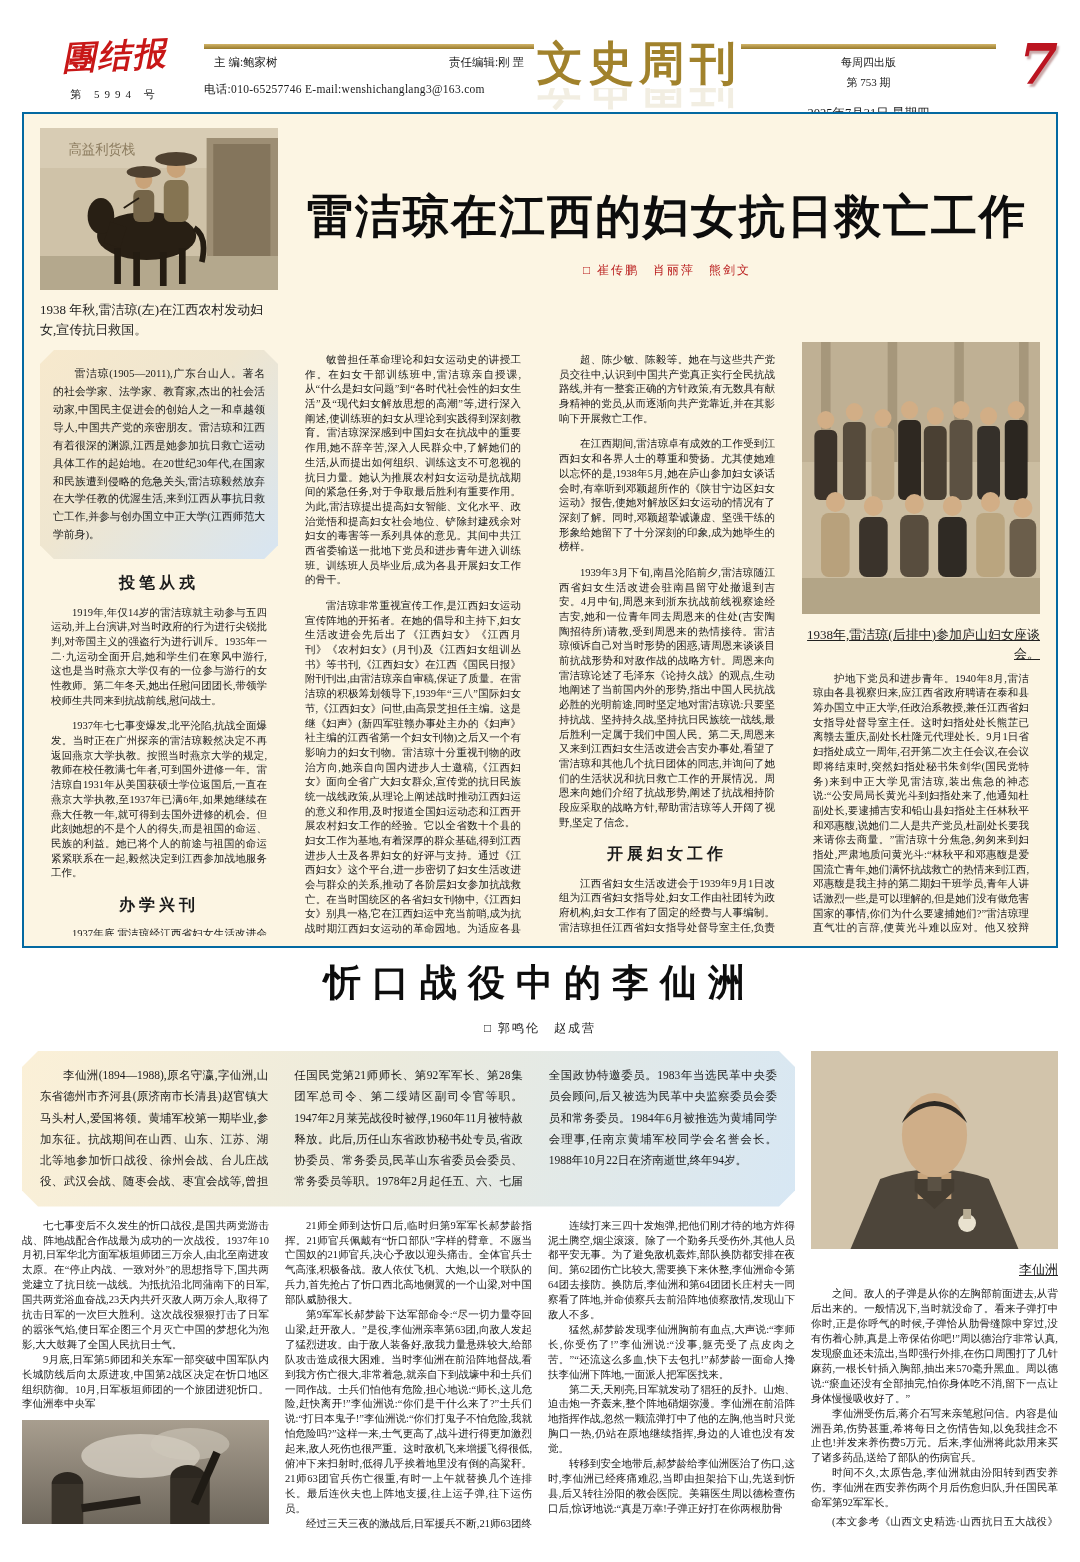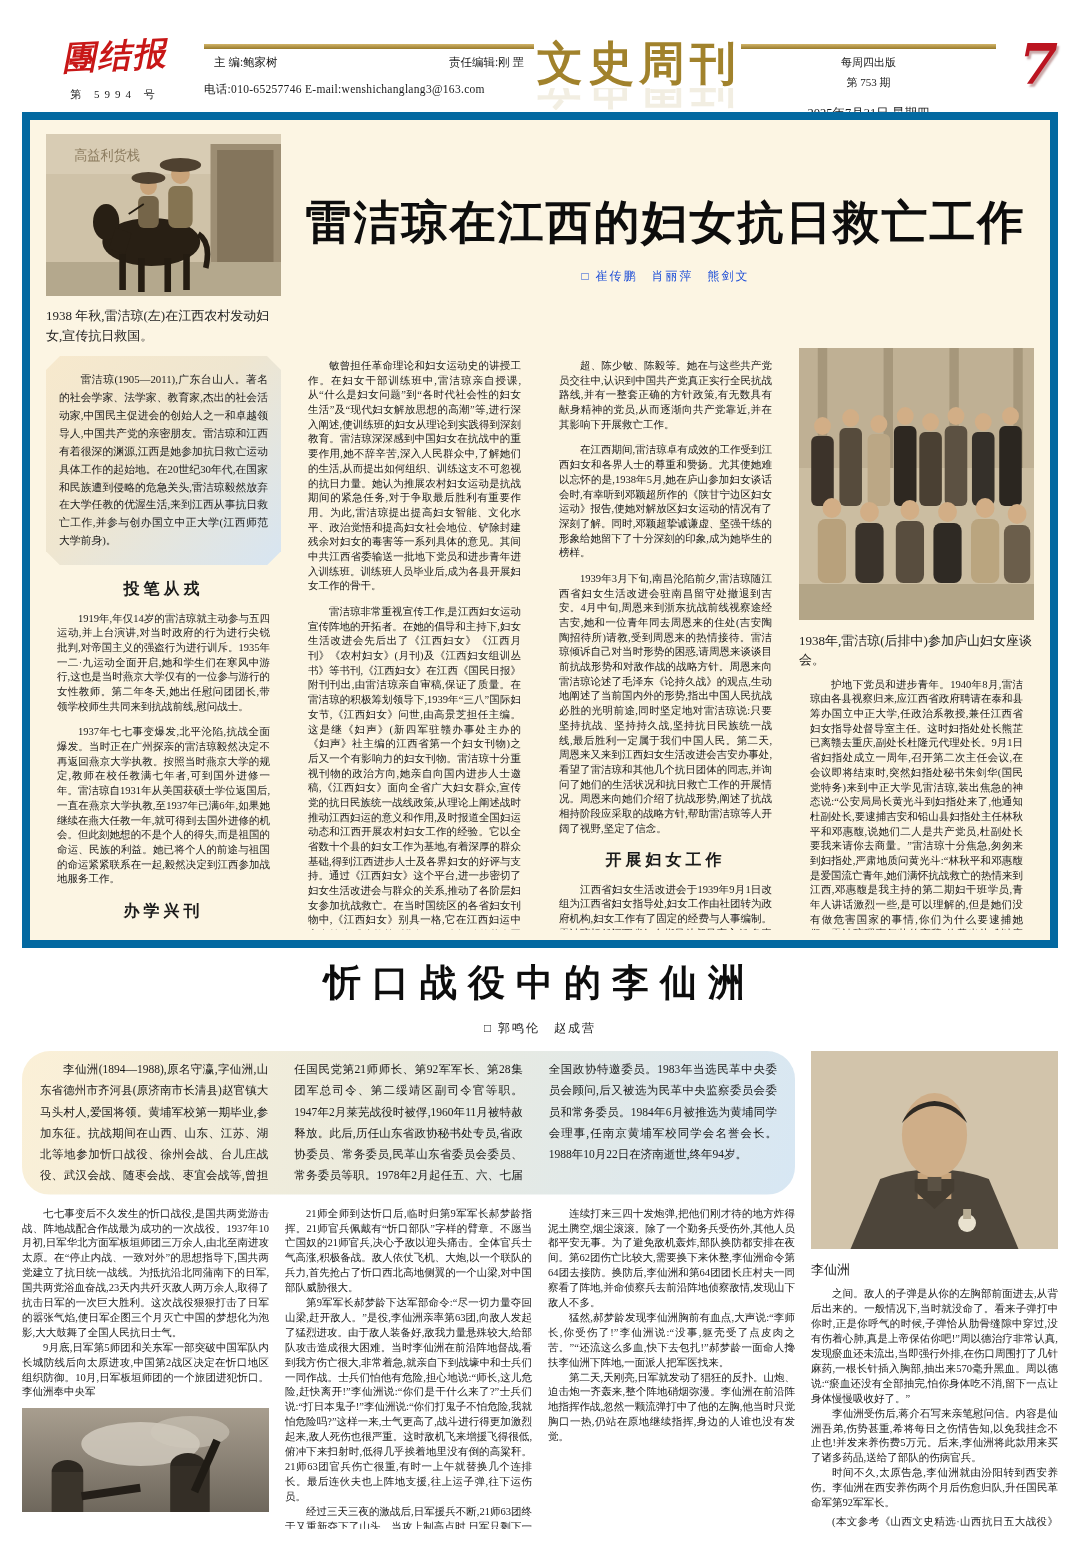--- a/index.html
+++ b/index.html
@@ -20,52 +20,52 @@
                font-family:"Liberation Sans","DejaVu Sans",sans-serif;line-height:1;}
   .paper-title.reflection{transform:scaleY(-1);opacity:.13;height:22px;overflow:hidden;margin-top:2px;}
   .pub-block{width:255px;padding-top:10px;}
   .pub-row{display:flex;align-items:center;gap:12px;padding-top:4px;flex-direction:column;}
   .pub-left{font-size:11px;text-align:center;line-height:1.8;white-space:nowrap;}
   .pub-date{font-size:12.5px;white-space:nowrap;}
   .pagenum{flex:0 0 62px;text-align:right;font-size:56px;line-height:1;font-weight:bold;font-style:italic;
            color:#bb1420;font-family:"DejaVu Serif",serif;text-shadow:2px 3px 2px rgba(100,0,0,.35);padding-top:2px;}
   
   .a1{position:absolute;top:112px;left:22px;width:1036px;height:836px;box-sizing:border-box;
-      background:#fcf5e3;border:8px solid #0369a1;padding:14px 16px 10px 16px;}
+      background:#fcf5e3;border:2px solid #0369a1;padding:14px 16px 10px 16px;}
   .a1-grid{display:grid;grid-template-columns:repeat(4,1fr);grid-template-rows:214px 1fr;
            column-gap:16px;height:100%;}
   .a1-photo-cell{grid-column:1;grid-row:1;}
   .a1-head-cell{grid-column:2/5;grid-row:1;display:flex;flex-direction:column;justify-content:center;
                 align-items:center;text-align:center;}
   .a1-headline{font-size:46px;font-weight:bold;letter-spacing:2px;color:#0d0d0d;line-height:1.15;}
-  .byline{font-size:12px;margin-top:18px;color:#1d4ed8;letter-spacing:2px;}
+  .byline{font-size:12px;margin-top:18px;color:#b91c1c;letter-spacing:2px;}
   .photo{width:100%;box-shadow:0 0 0 1px rgba(0,0,0,.08) inset;}
   .caption{font-size:13px;line-height:1.5;margin-top:6px;color:#222;}
-  .caption.center{text-align:left;}
+  .caption.center{text-align:right;text-decoration:underline;}
   .a1col{font-size:10.5px;line-height:1.4;text-align:justify;overflow:hidden;}
   .a1col p{margin:11px;text-indent:2em;}
   .bio-box{margin-top:8px;background:linear-gradient(135deg,#f7e9cd 0%,#efe6d0 45%,#d7e5f2 100%);
            padding:15px 13px;font-size:10.8px;line-height:1.66;
            clip-path:polygon(14px 0,calc(100% - 14px) 0,100% 14px,100% calc(100% - 14px),
                      calc(100% - 14px) 100%,14px 100%,0 calc(100% - 14px),0 14px);}
   .bio-box p{margin:0;text-indent:2em;text-align:justify;}
   .subhead{font-family:"Liberation Sans","DejaVu Sans",sans-serif;font-weight:bold;font-size:16px;
            letter-spacing:4px;text-align:center;margin:13px 0 9px 0;text-indent:0;}
   
   .a2{position:absolute;top:952px;left:22px;width:1036px;height:610px;overflow:hidden;}
   .a2-headline{text-align:center;font-family:"Liberation Sans","DejaVu Sans",sans-serif;font-weight:bold;
                font-size:37px;letter-spacing:11px;color:#0d0d0d;margin-top:6px;}
   .a2-byline{text-align:center;font-size:12px;letter-spacing:2px;margin:12px 0 14px 0;}
   .a2-grid{display:grid;grid-template-columns:repeat(4,1fr);grid-template-rows:auto 1fr;
            column-gap:16px;height:478px;}
   .a2-intro{grid-column:1/4;grid-row:1;background:linear-gradient(110deg,#fbf0d7 0%,#ecebdd 45%,#d7e7f4 100%);
-            padding:8px 18px;margin-bottom:12px;column-count:3;column-gap:26px;
+            padding:14px 18px;margin-bottom:12px;column-count:3;column-gap:26px;
             font-size:11.5px;line-height:1.85;text-align:justify;
             clip-path:polygon(16px 0,calc(100% - 16px) 0,100% 16px,100% calc(100% - 16px),
-                      calc(100% - 16px) 100%,16px 100%,0 calc(100% - 16px),0 16px);border-radius:28px;}
+                      calc(100% - 16px) 100%,16px 100%,0 calc(100% - 16px),0 16px);}
   .a2-intro p{margin:0;text-indent:2em;}
   .a2col{font-size:10.5px;line-height:1.42;text-align:justify;overflow:hidden;}
   .a2col p{margin:0;text-indent:2em;}
   .a2-col4{grid-column:4;grid-row:1/3;font-size:10.5px;line-height:1.42;text-align:justify;overflow:hidden;}
   .a2-col4 p{margin:0;text-indent:2em;}
   .note p{margin-top:4px;color:#222;}
   .war-photo-wrap{margin-top:8px;}
 </style>
 </head>
 <body>
@@ -248,20 +248,21 @@
       <div class="a2col" style="grid-column:2;grid-row:2">
         <p>21师全师到达忻口后,临时归第9军军长郝梦龄指挥。21师官兵佩戴有“忻口部队”字样的臂章。不愿当亡国奴的21师官兵,决心予敌以迎头痛击。全体官兵士气高涨,积极备战。敌人依仗飞机、大炮,以一个联队的兵力,首先抢占了忻口西北高地侧翼的一个山梁,对中国部队威胁很大。</p>
         <p>第9军军长郝梦龄下达军部命令:“尽一切力量夺回山梁,赶开敌人。”是役,李仙洲亲率第63团,向敌人发起了猛烈进攻。由于敌人装备好,敌我力量悬殊较大,给部队攻击造成很大困难。当时李仙洲在前沿阵地督战,看到我方伤亡很大,非常着急,就亲自下到战壕中和士兵们一同作战。士兵们怕他有危险,担心地说:“师长,这儿危险,赶快离开!”李仙洲说:“你们是干什么来了?”士兵们说:“打日本鬼子!”李仙洲说:“你们打鬼子不怕危险,我就怕危险吗?”这样一来,士气更高了,战斗进行得更加激烈起来,敌人死伤也很严重。这时敌机飞来增援飞得很低,俯冲下来扫射时,低得几乎挨着地里没有倒的高粱秆。21师63团官兵伤亡很重,有时一上午就替换几个连排长。最后连伙夫也上阵地支援,往上运子弹,往下运伤员。</p>
         <p>经过三天三夜的激战后,日军援兵不断,21师63团终于又重新夺下了山头。当攻上制高点时,日军只剩下一名军官和一名士兵,那士兵见大势已去,就放下了武器,被那个军官打死了,然后军官自己也剖腹自杀。这次战斗夺回了一个极为重要的阵地。</p>
       </div>
 
       <div class="a2col" style="grid-column:3;grid-row:2">
         <p>连续打来三四十发炮弹,把他们刚才待的地方炸得泥土腾空,烟尘滚滚。除了一个勤务兵受伤外,其他人员都平安无事。为了避免敌机轰炸,部队换防都安排在夜间。第62团伤亡比较大,需要换下来休整,李仙洲命令第64团去接防。换防后,李仙洲和第64团团长庄村夫一同察看了阵地,并命侦察兵去前沿阵地侦察敌情,发现山下敌人不多。</p>
         <p>猛然,郝梦龄发现李仙洲胸前有血点,大声说:“李师长,你受伤了!”李仙洲说:“没事,躯壳受了点皮肉之苦。”“还流这么多血,快下去包扎!”郝梦龄一面命人搀扶李仙洲下阵地,一面派人把军医找来。</p>
         <p>第二天,天刚亮,日军就发动了猖狂的反扑。山炮、迫击炮一齐轰来,整个阵地硝烟弥漫。李仙洲在前沿阵地指挥作战,忽然一颗流弹打中了他的左胸,他当时只觉胸口一热,仍站在原地继续指挥,身边的人谁也没有发觉。</p>
+        <p>转移到安全地带后,郝梦龄给李仙洲医治了伤口,这时,李仙洲已经疼痛难忍,当即由担架抬下山,先送到忻县,后又转往汾阳的教会医院。美籍医生周以德检查伤口后,惊讶地说:“真是万幸!子弹正好打在你两根肋骨</p>
       </div>
 
       <div class="a2-col4">
         <svg class="photo" viewBox="0 0 250 198" width="100%" height="198" preserveAspectRatio="none">
           <rect width="250" height="198" fill="#d6c9b1"></rect>
           <rect width="250" height="198" fill="#cdbfa5" opacity=".5"></rect>
           <path d="M40 198 L70 128 Q125 108 180 128 L210 198 Z" fill="#4d453a"></path>
           <path d="M108 122 h34 v26 h-34 z" fill="#c7a47c"></path>
           <ellipse cx="125" cy="84" rx="33" ry="42" fill="#cfae88"></ellipse>
           <path d="M92 72 Q125 38 158 72 Q150 52 125 50 Q100 52 92 72 Z" fill="#2e2a24"></path>

